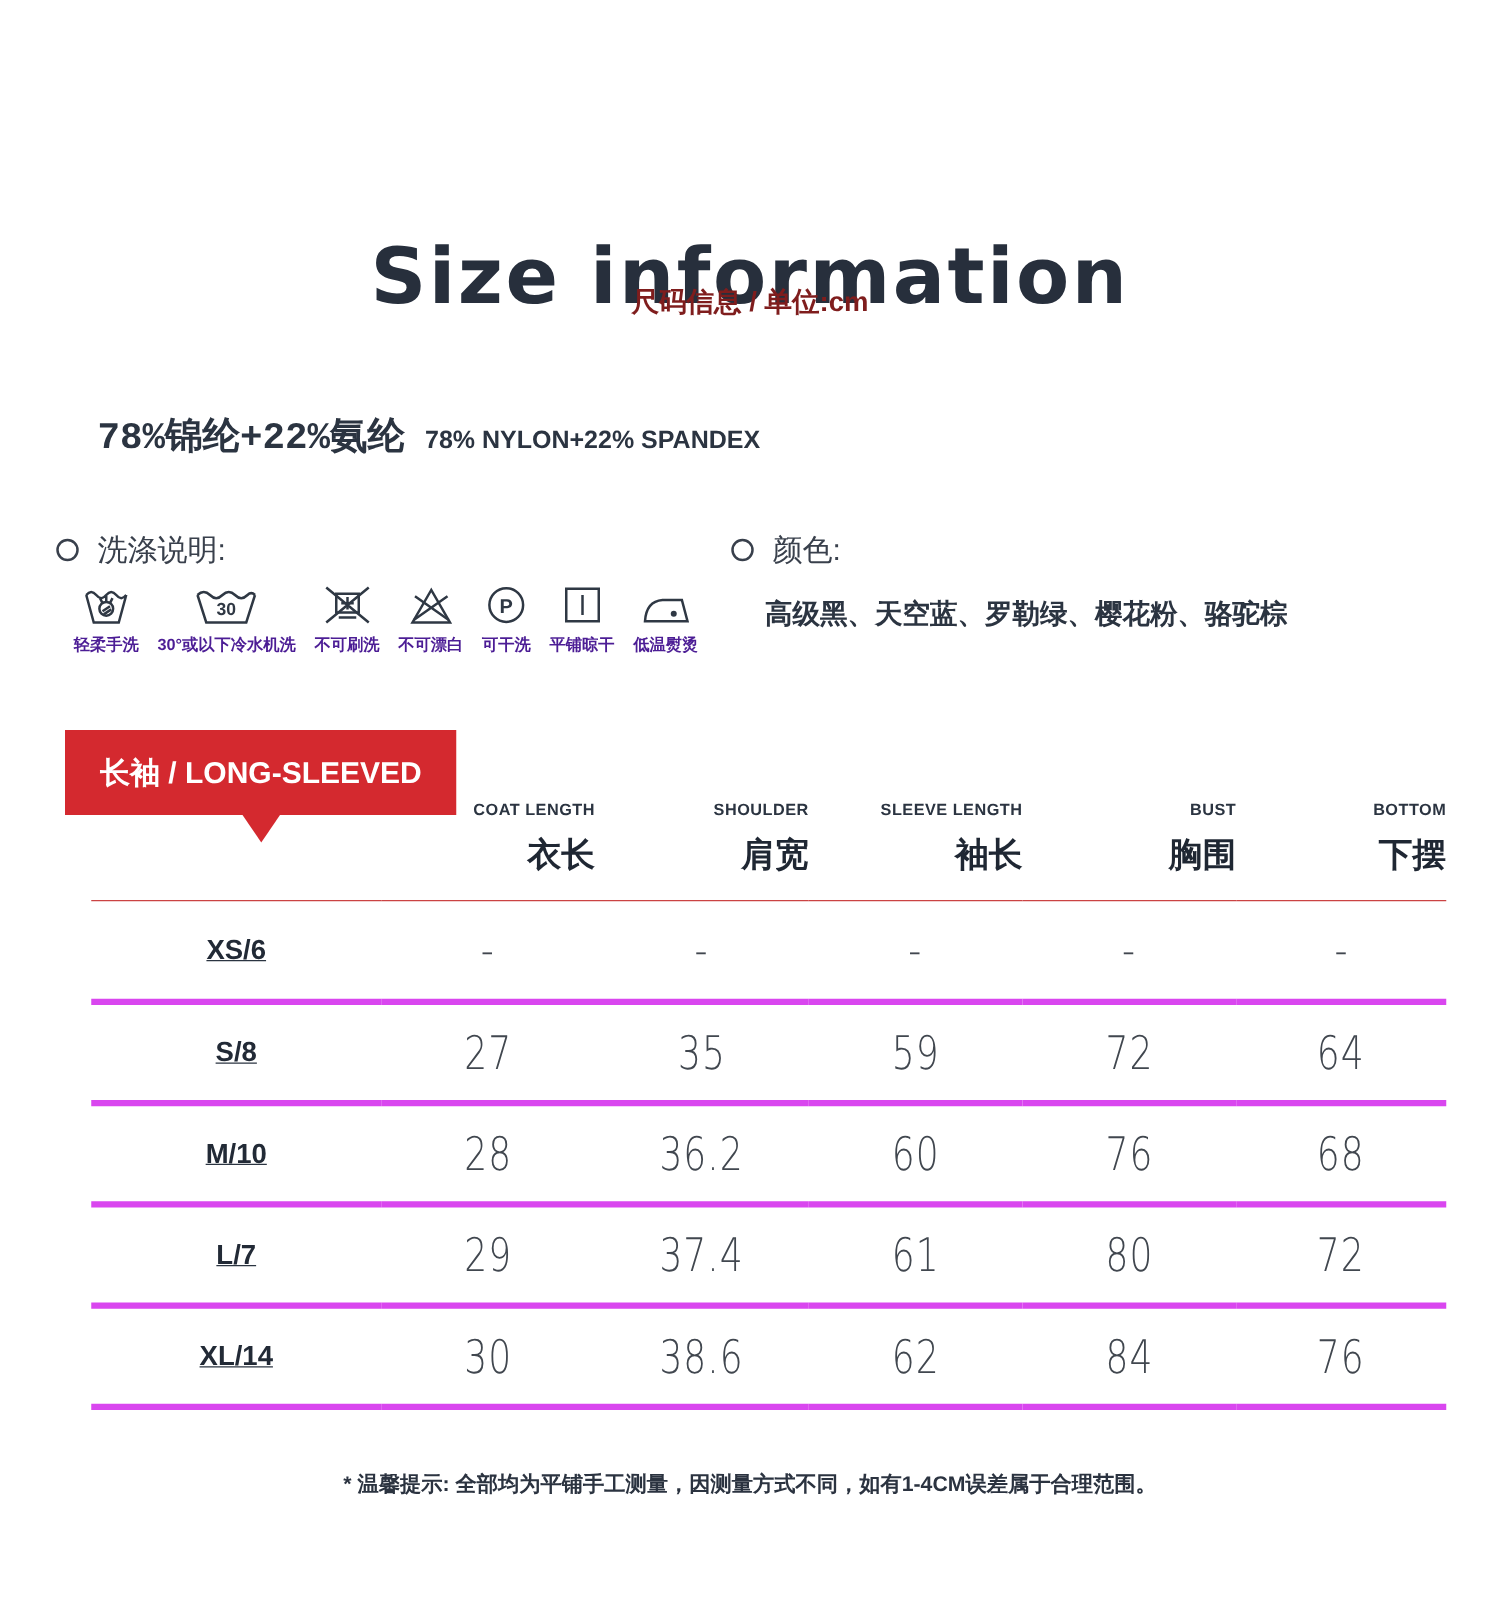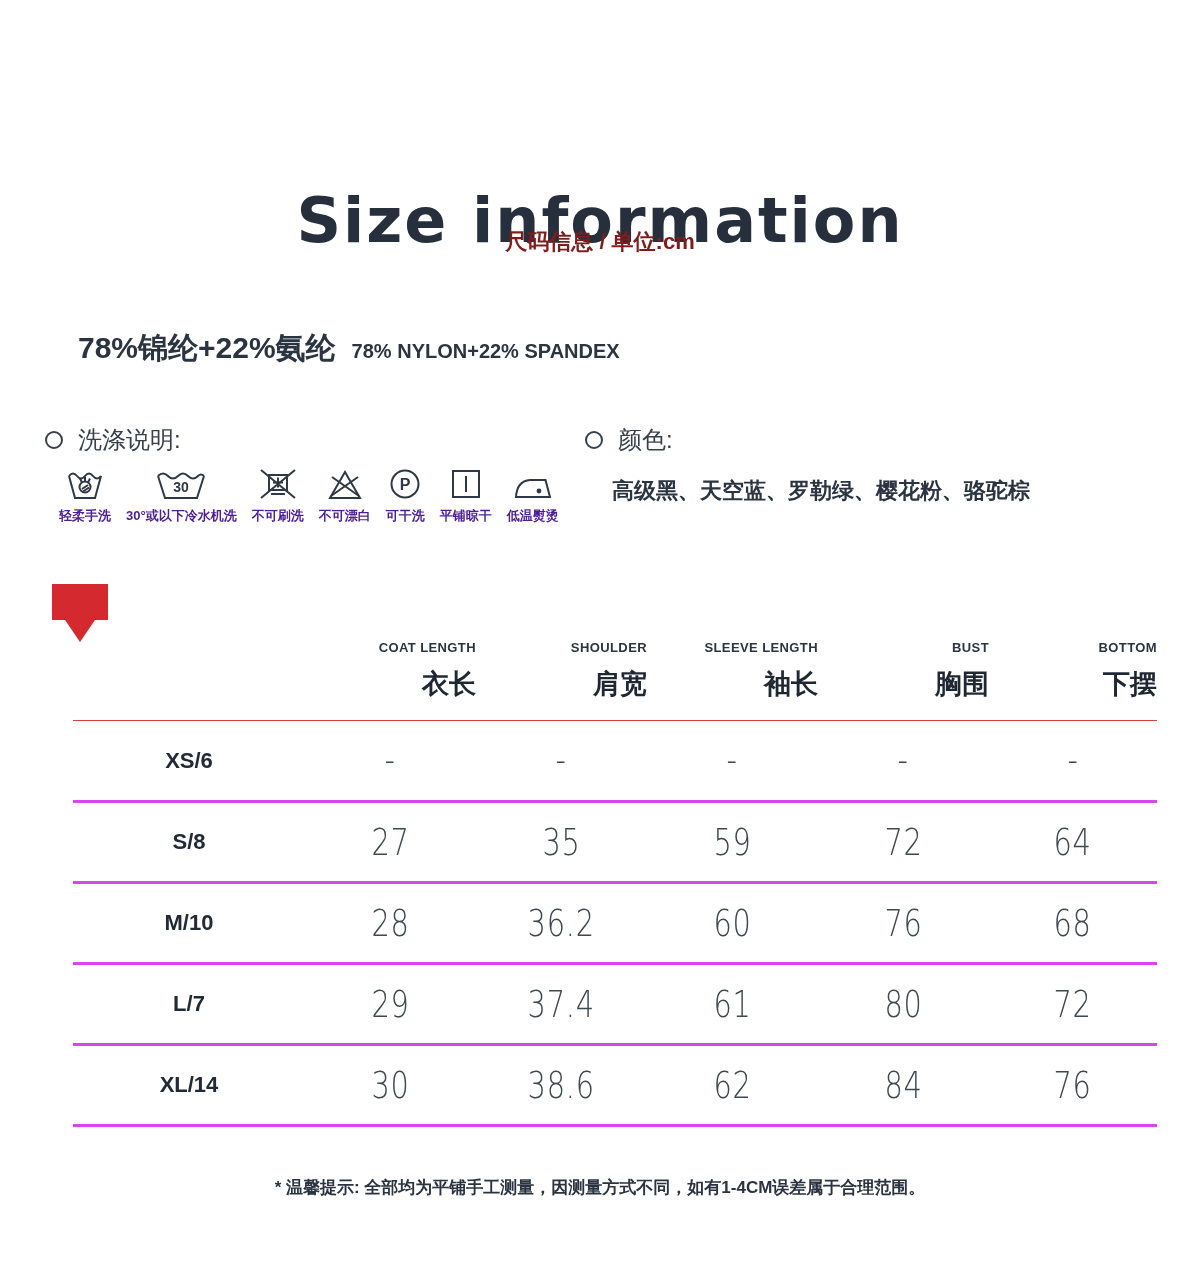--- a/index.html
+++ b/index.html
@@ -24,21 +24,21 @@
 
   
   .section-label { display:flex; align-items:center; gap:15px;
     font-size:24px; color:#39404c; }
   .bullet { width:14px; height:14px; border:2px solid #39404c;
     border-radius:50%; flex:0 0 auto; }
 
   
   .fabric { position:absolute; top:316px; left:45px; }
   .fabric-comp { margin:12px 0 0 33px; display:flex; align-items:baseline; gap:16px; }
-  .fabric-cn { font-size:30px; font-weight:700; color:#2b3441; }
+  .fabric-cn { font-size:30px; font-weight:700; color:#2b3441;font-family:Liberation Mono, monospace; }
   .fabric-en { font-size:20px; font-weight:700; color:#2b3441; }
 
   
   .washing { position:absolute; top:424px; left:45px; }
   .wash-icons { margin:10px 0 0 14px; display:flex; align-items:flex-end; gap:15px; }
   .wash-item { display:flex; flex-direction:column; align-items:center; gap:5px; }
   .wash-item svg { display:block; }
   .wash-item svg * { stroke:#2f3844; stroke-width:2; fill:none; }
   .wash-item svg .fill { fill:#2f3844; stroke:none; }
   .wash-item svg text { fill:#2f3844; stroke:none;
@@ -66,21 +66,21 @@
 
   
   .size-table {
     position:absolute; top:638px; left:73px; width:1084px;
     border-collapse:collapse; table-layout:fixed;
   }
   .size-table thead th { padding:2px 0 18px; font-weight:normal; }
   .th-wrap { display:flex; flex-direction:column; align-items:flex-end; gap:11px; }
   .th-en { font-size:13px; font-weight:700; letter-spacing:0.4px; color:#2b3441; }
   .th-cn { font-size:27px; font-weight:700; color:#1f2733; }
-  .size-table tbody tr { height:81px; border-bottom:3px solid #d946ef; }
+  .size-table tbody tr { height:81px; border-bottom:5px solid #d946ef;text-decoration:underline; }
   .size-table tbody tr:first-child { border-top:1px solid #cb4343; }
   .size-table td { text-align:center; vertical-align:middle; }
   .size-cell span { font-size:22px; font-weight:700; color:#222a36; }
   .num {
     display:inline-block; transform:scaleX(0.78);
     font-size:37px; font-weight:200; color:#41474f;
     font-family:"DejaVu Sans", sans-serif; letter-spacing:1px;
   }
 
   
@@ -190,20 +190,21 @@
 
 <section class="colors">
   <div class="section-label">
     <span class="bullet"></span>
     <span>颜色:</span>
   </div>
   <div class="colors-value">高级黑、天空蓝、罗勒绿、樱花粉、骆驼棕</div>
 </section>
 
 <div class="badge">
+  <span>长袖 / LONG-SLEEVED</span>
   <span class="badge-triangle"></span>
 </div>
 
 <table class="size-table">
   <colgroup>
     <col style="width:232px">
     <col style="width:171px">
       <col style="width:171px">
       <col style="width:171px">
     <col style="width:171px">

